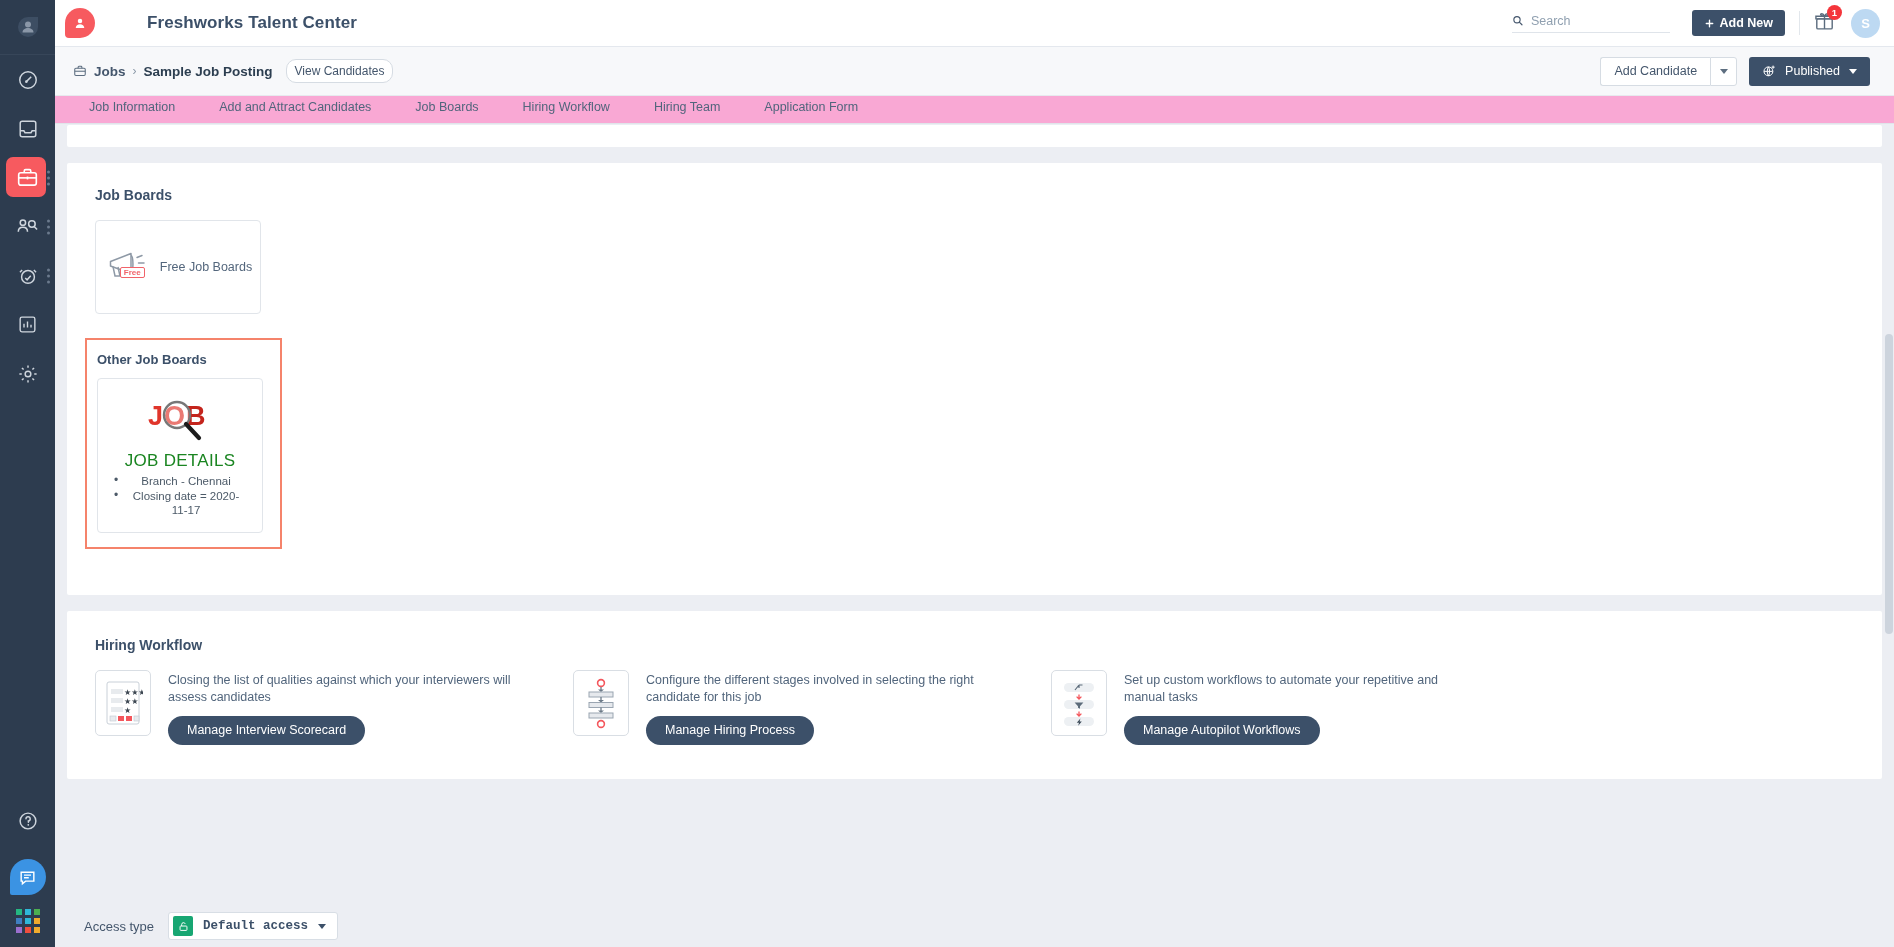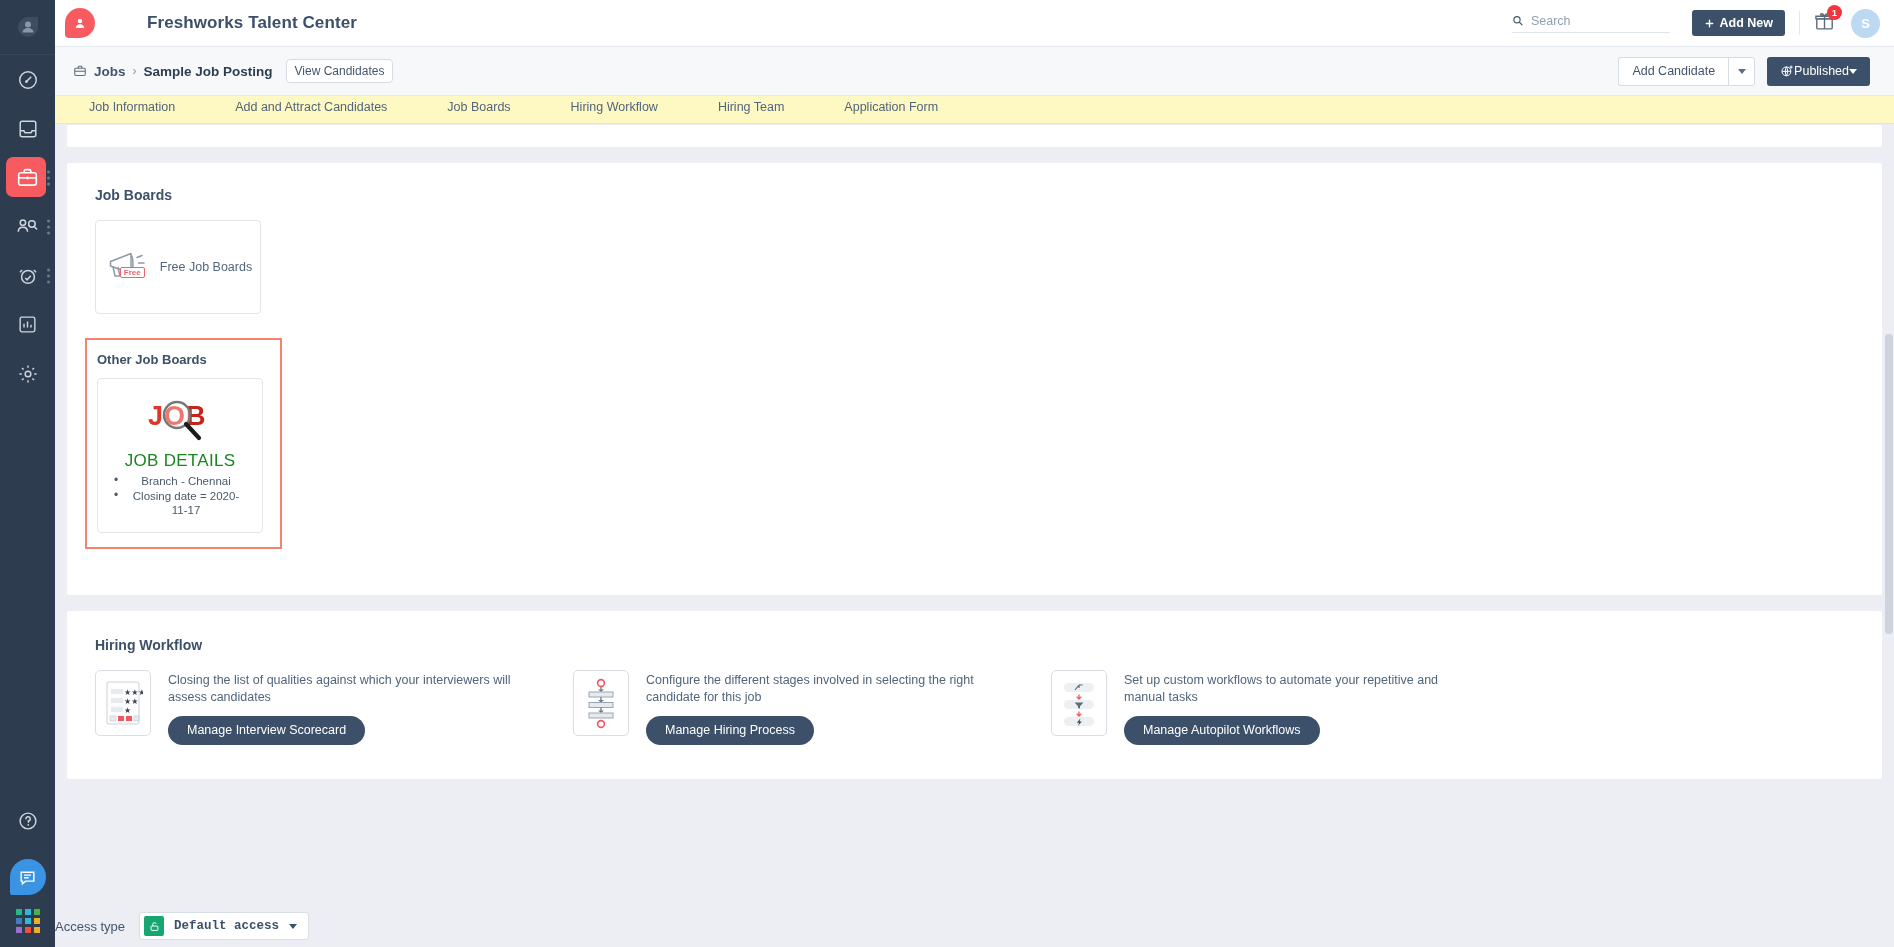--- a/index.html
+++ b/index.html
@@ -123,53 +123,53 @@
   #breadcrumb { display: flex; align-items: center; gap: 7px; }
   #crumb-jobs {
     font-size: 13.5px; color: #44566c; font-weight: 600; cursor: pointer;
   }
   #crumb-sep { color: #8b9aa8; font-size: 12px; }
   #crumb-current { font-size: 13.5px; color: #2c3e50; font-weight: 700; }
   #view-candidates-btn {
     margin-left: 13px;
     font-size: 12px; color: #44566c;
     border: 1px solid #d6dce3; background: #fff;
-    border-radius: 4px; height: 24px; padding: 0 8px; cursor: pointer;
+    border-radius: 10px; height: 24px; padding: 0 8px; cursor: pointer;
     font-family: "Liberation Sans", sans-serif;
   }
   #subheader-right { margin-left: auto; display: flex; align-items: flex-end; gap: 12px; }
   #add-candidate-group { display: flex; }
   #add-candidate-btn {
     font-size: 12.5px; color: #44566c; background: #fff;
     border: 1px solid #d6dce3; border-right: 0;
     border-radius: 3px 0 0 3px; height: 29px; padding: 0 13px; cursor: pointer;
     font-family: "Liberation Sans", sans-serif;
   }
   #add-candidate-caret {
     width: 27px; height: 29px; background: #fff;
     border: 1px solid #d6dce3; border-radius: 0 3px 3px 0;
     display: flex; align-items: center; justify-content: center; cursor: pointer;
   }
   #published-btn {
     background: #3c5069; color: #fff; border: 0;
     height: 29px; padding: 0 13px; border-radius: 3px; cursor: pointer;
-    display: flex; align-items: center; 
+    display: flex; align-items: center; gap: 9px;
     font-size: 12.5px; font-family: "Liberation Sans", sans-serif;
   }
   .caret-down {
     width: 0; height: 0;
     border-left: 4px solid transparent; border-right: 4px solid transparent;
     border-top: 5px solid currentColor;
   }
 
   
   #tabs {
     position: absolute; left: 55px; top: 96px; right: 0; height: 28px;
-    background: #fef9c3;
-    display: flex; align-items: flex-start; gap: 16px;
+    background: #f9a8d4;
+    display: flex; align-items: flex-start; gap: 0;
     padding-left: 12px;
     border-bottom: 1px solid #e0e5ea;
   }
   .tab-item {
     font-size: 12.5px; color: #51657c; cursor: pointer;
     padding: 0 22px; white-space: nowrap; line-height: 22px;
   }
 
   
   #content {
@@ -245,23 +245,23 @@
   }
   .wf-btn {
     background: #3c5069; color: #fff; border: 0;
     border-radius: 15px; height: 29px; padding: 0 19px;
     font-size: 12.5px; cursor: pointer;
     font-family: "Liberation Sans", sans-serif;
   }
 
   
   #footer {
-    position: absolute; left: 55px; right: 0; bottom: 0; height: 42px;
+    position: absolute; left: 72px; right: 0; bottom: 0; height: 42px;
     background: #eceef3;
-    display: flex; align-items: center; gap: 14px;
+    display: flex; align-items: center; padding-left: 12px; gap: 14px;
   }
   #access-type-label { font-size: 13px; color: #44566c; }
   #access-type-btn {
     display: flex; align-items: center; gap: 10px;
     background: #fff; border: 1px solid #d8dee5; border-radius: 3px;
     height: 28px; padding: 0 11px 0 0; cursor: pointer;
   }
   #lock-chip {
     width: 20px; height: 20px; border-radius: 2px; background: #17a672;
     display: flex; align-items: center; justify-content: center;

